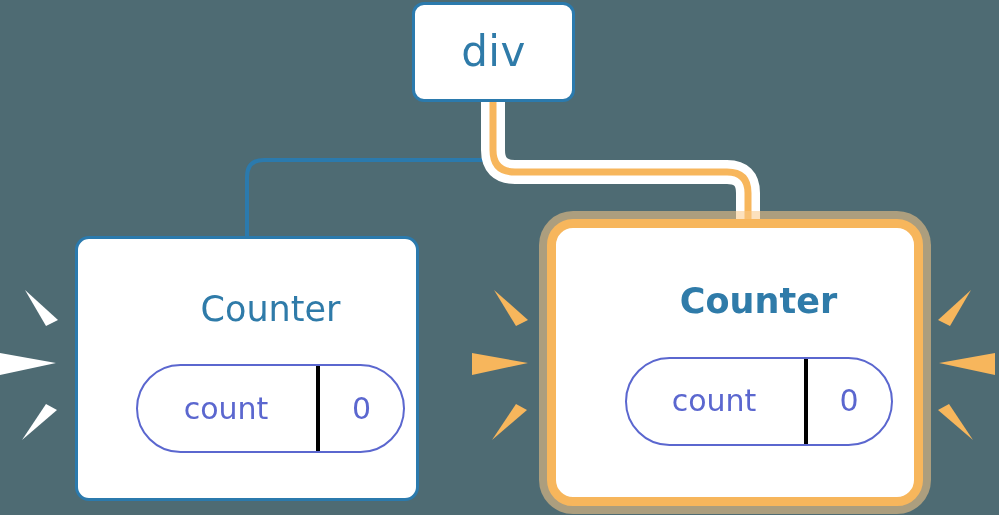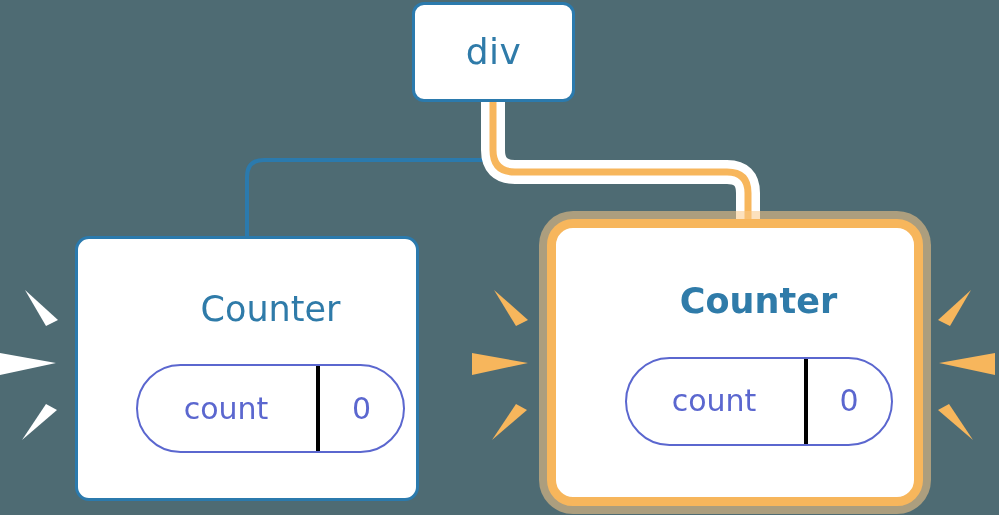--- a/index.html
+++ b/index.html
@@ -38,21 +38,21 @@
     background: #ffffff;
     border: 3px solid #2b7aad;
     border-radius: 12px;
     box-sizing: border-box;
     display: flex;
     align-items: center;
     justify-content: center;
     z-index: 6;
   }
   .node-div .label {
-    font-size: 36px;
+    font-size: 42px;
     color: #2f7ba9;
     letter-spacing: 0.5px;
     line-height: 1;
   }
 
   
   .card {
     position: absolute;
     background: #ffffff;
     box-sizing: border-box;

